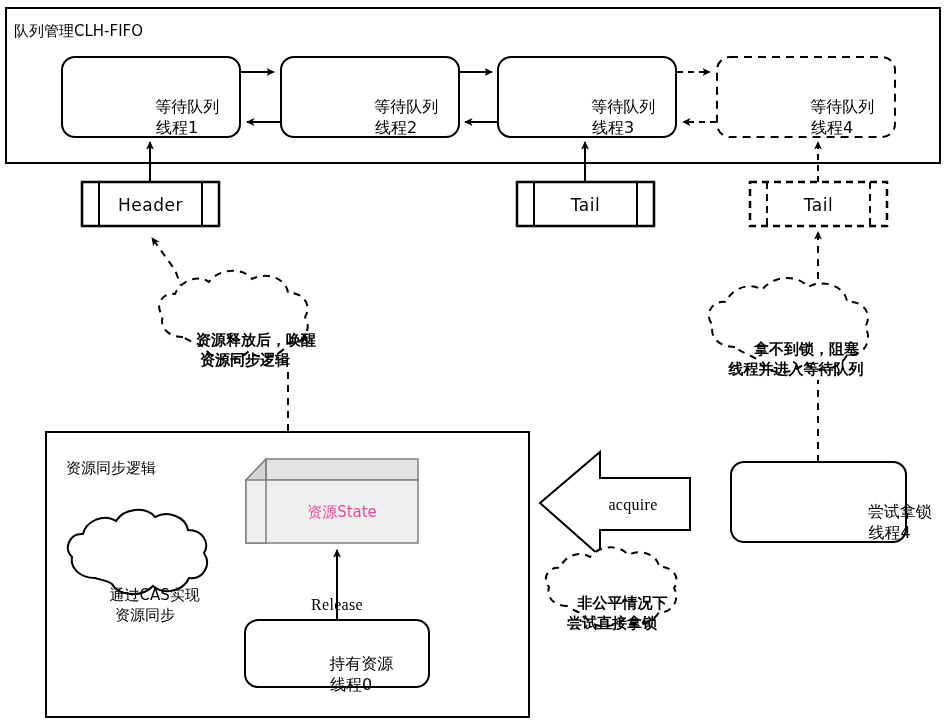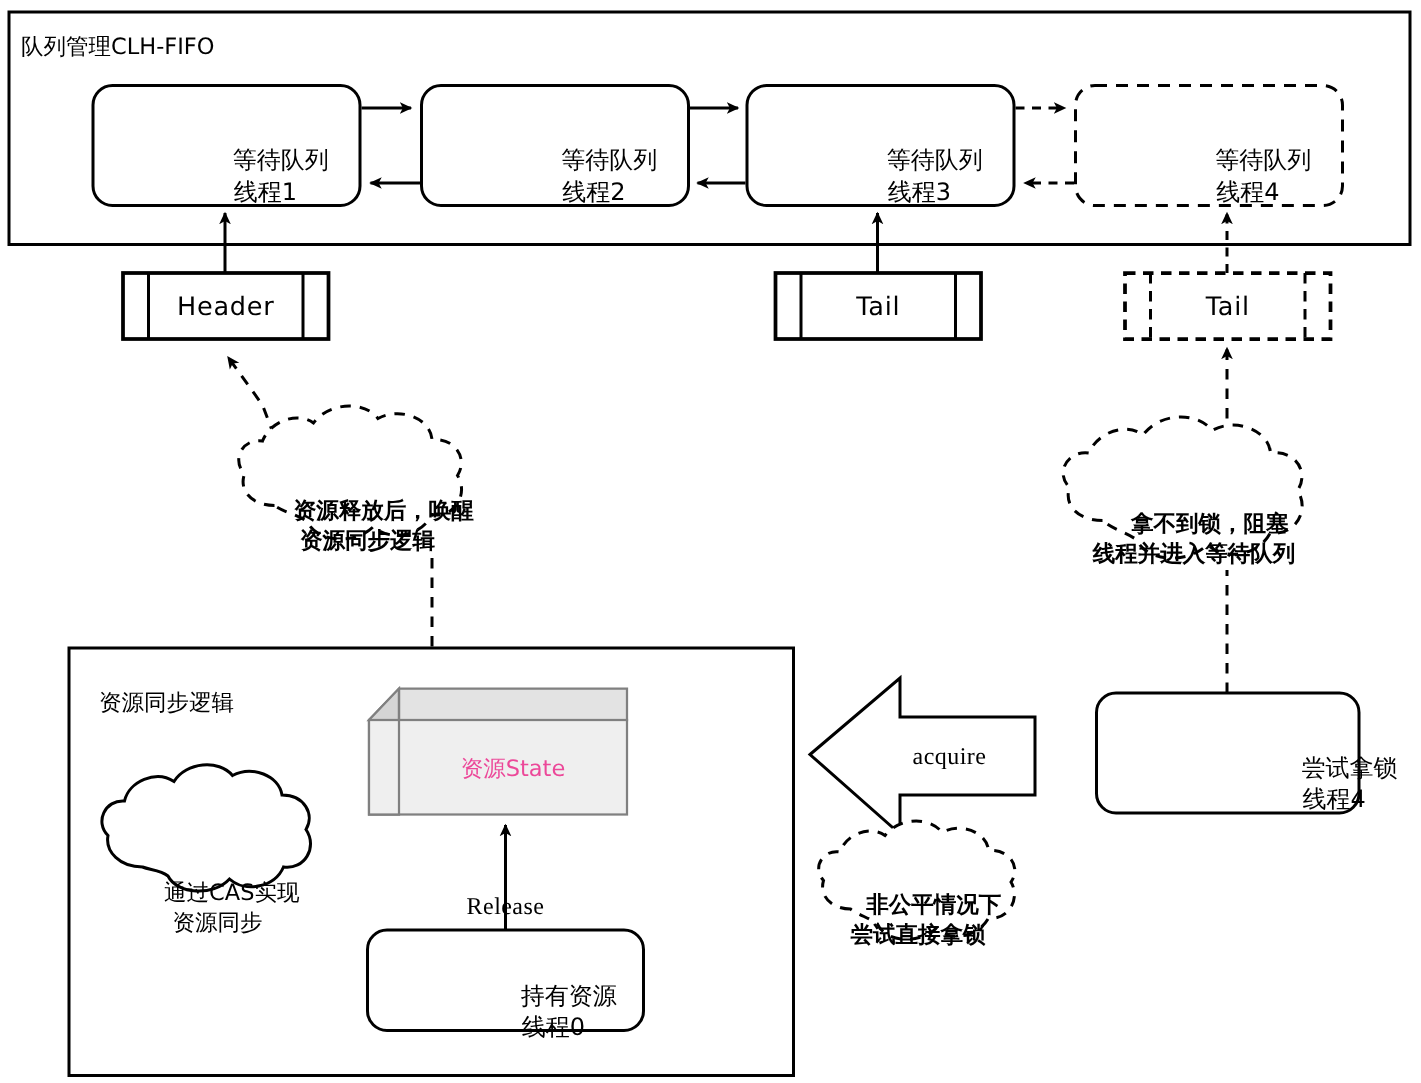--- a/index.html
+++ b/index.html
@@ -211,21 +211,21 @@
   <div class="lbl cn panel-title" style="left:66px; top:459px; width:260px;">资源同步逻辑</div>
 
   <div class="lbl cn cloud-label" style="left:551px; top:574px; width:122px;">
     <span>非公平情况下</span><br><span>尝试直接拿锁</span>
   </div>
 
   <div class="lbl cn state-label" style="left:266px; top:503px; width:152px; color:#ec4899;">资源State</div>
 
   <div class="lbl edge-label" style="left:287px; top:578px; width:100px;margin-top:16px;">Release</div>
 
-  <div class="lbl cn box-label" style="left:251px; top:632px; width:184px;text-align:center;">
+  <div class="lbl cn box-label" style="left:233px; top:632px; width:184px;text-align:center;">
     <span>持有资源</span><br><span>线程0</span>
   </div>
 
   <div class="lbl edge-label" style="left:578px; top:494px; width:110px;">acquire</div>
 
   <div class="lbl cn box-label" style="left:731px; top:480px; width:175px;margin-left:45px;">
     <span>尝试拿锁</span><br><span>线程4</span>
   </div>
 
 

